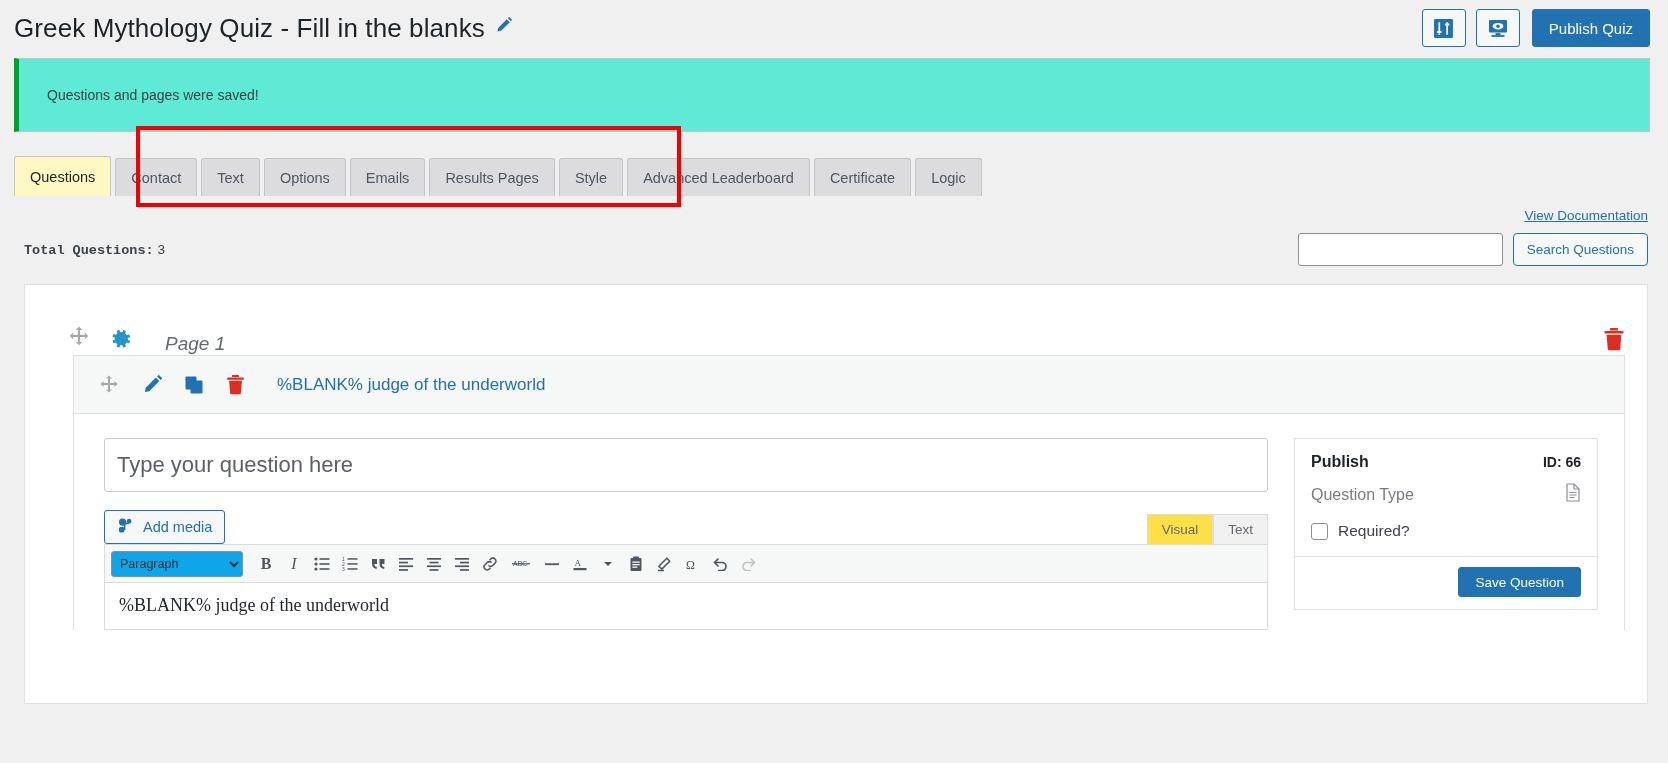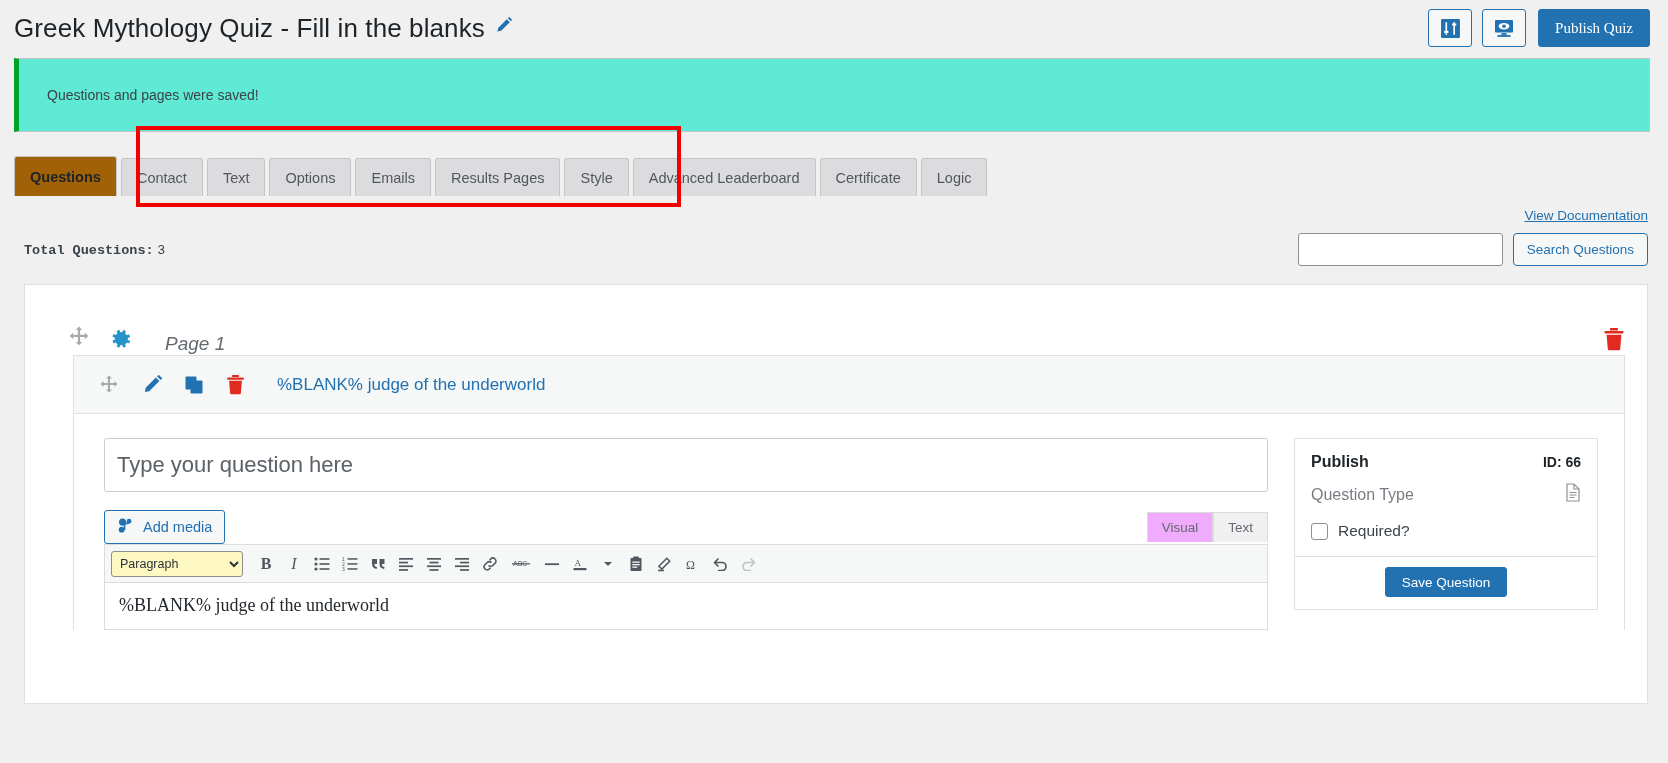--- a/index.html
+++ b/index.html
@@ -49,21 +49,21 @@
   .icon-btn svg { display: block; }
   .publish-btn {
     margin-left: 12px;
     background: #2271b1;
     color: #fff;
     border: 1px solid #2271b1;
     border-radius: 3px;
     height: 38px;
     padding: 0 16px;
     font-size: 15px;
-    font-family: Liberation Serif, serif;
+    font-family: Liberation Sans, sans-serif;
     cursor: pointer;
     white-space: nowrap;
   }
 
   
   .notice {
     margin: 2px 18px 0 14px;
     background: #5eead4;
     border: 1px solid #c3c4c7;
     border-left: 5px solid #00a32a;
@@ -94,23 +94,23 @@
     border-radius: 3px 3px 0 0;
     height: 38px;
     display: flex; align-items: center;
     padding: 0 15px;
     font-size: 14.5px;
     color: #50575e;
     cursor: pointer;
     white-space: nowrap;
   }
   .tab.active {
-    background: #a16207;
+    background: #fef9c3;
     color: #1d2327;
-    font-weight: 700;
+    font-weight: 400;
     height: 40px;
     border-color: #c3c4c7;
   }
   .redbox {
     position: absolute;
     left: 122px; top: -28px;
     width: 545px; height: 81px;
     border: 4px solid #f40000;
     pointer-events: none;
     z-index: 5;
@@ -218,21 +218,21 @@
     border-radius: 3px;
     font-size: 22px;
     color: #3c434a;
     padding: 0 12px;
     font-family: "Liberation Sans", sans-serif;
     background: #fff;
   }
   .q-input::placeholder { color: #5b6166; opacity: 1; }
 
   .addmedia-row {
-    display: flex; align-items: center;
+    display: flex; align-items: flex-end;
     margin-top: 18px;
   }
   .addmedia {
     display: flex; align-items: center;
     gap: 8px;
     border: 1px solid #2271b1;
     border-radius: 3px;
     background: #f6f7f7;
     color: #2271b1;
     height: 34px;
@@ -245,39 +245,39 @@
     border: 1px solid #dcdcde;
     border-bottom: none;
     background: #f0f0f1;
     color: #646970;
     height: 30px;
     padding: 0 14px;
     display: flex; align-items: center;
     font-size: 13.5px;
     cursor: pointer;
   }
-  .vt-tab.on { background: #f0abfc; }
+  .vt-tab.on { background: #fde047; }
 
   .editor {
     border: 1px solid #dcdcde;
     border-top: 1px solid #dcdcde;
   }
   .tb {
     background: #f6f7f7;
     border-bottom: 1px solid #dcdcde;
     display: flex; align-items: center;
     height: 38px;
     padding: 0 6px;
     gap: 2px;
   }
   .fmt-select {
     height: 26px;
     border: 1px solid #8c8f94;
     border-radius: 3px;
-    background: #fef9c3;
+    background: #0ea5e9;
     font-size: 12.5px;
     font-family: "Liberation Sans", sans-serif;
     color: #2c3338;
     padding: 0 4px;
     width: 132px;
     margin-right: 8px;
   }
   .tbtn {
     width: 26px; height: 26px;
     display: flex; align-items: center; justify-content: center;
@@ -330,21 +330,21 @@
   }
   .cbox {
     width: 17px; height: 17px;
     border: 1px solid #8c8f94;
     border-radius: 3px;
     background: #fff;
     cursor: pointer;
   }
   .req-label { font-size: 15.5px; color: #3c434a; }
   .pub-divider { border-top: 1px solid #e0e0e0; }
-  .pub-foot { padding: 10px 16px 12px 16px; display: flex; justify-content: center; }
+  .pub-foot { padding: 10px 16px 12px 16px; display: flex; justify-content: flex-end; }
   .save-btn {
     background: #2271b1; color: #fff;
     border: 1px solid #2271b1; border-radius: 3px;
     height: 30px; padding: 0 16px;
     font-size: 13.5px;
     font-family: "Liberation Sans", sans-serif;
     cursor: pointer;
   }
 </style>
 </head>

